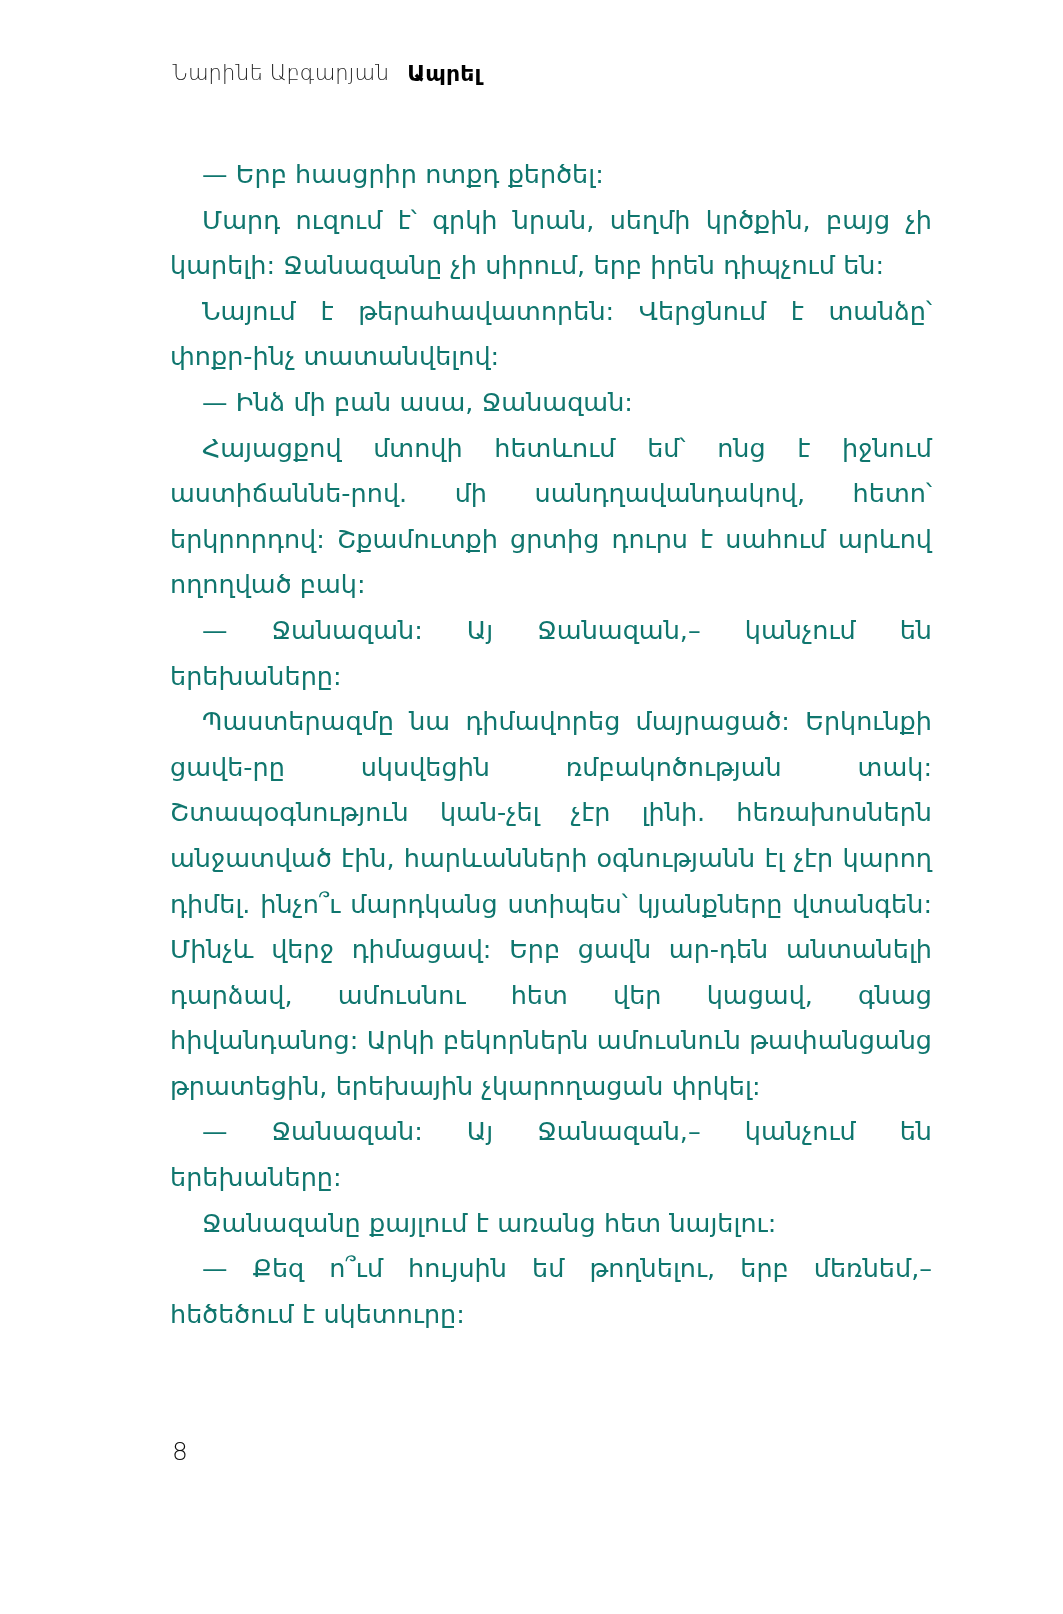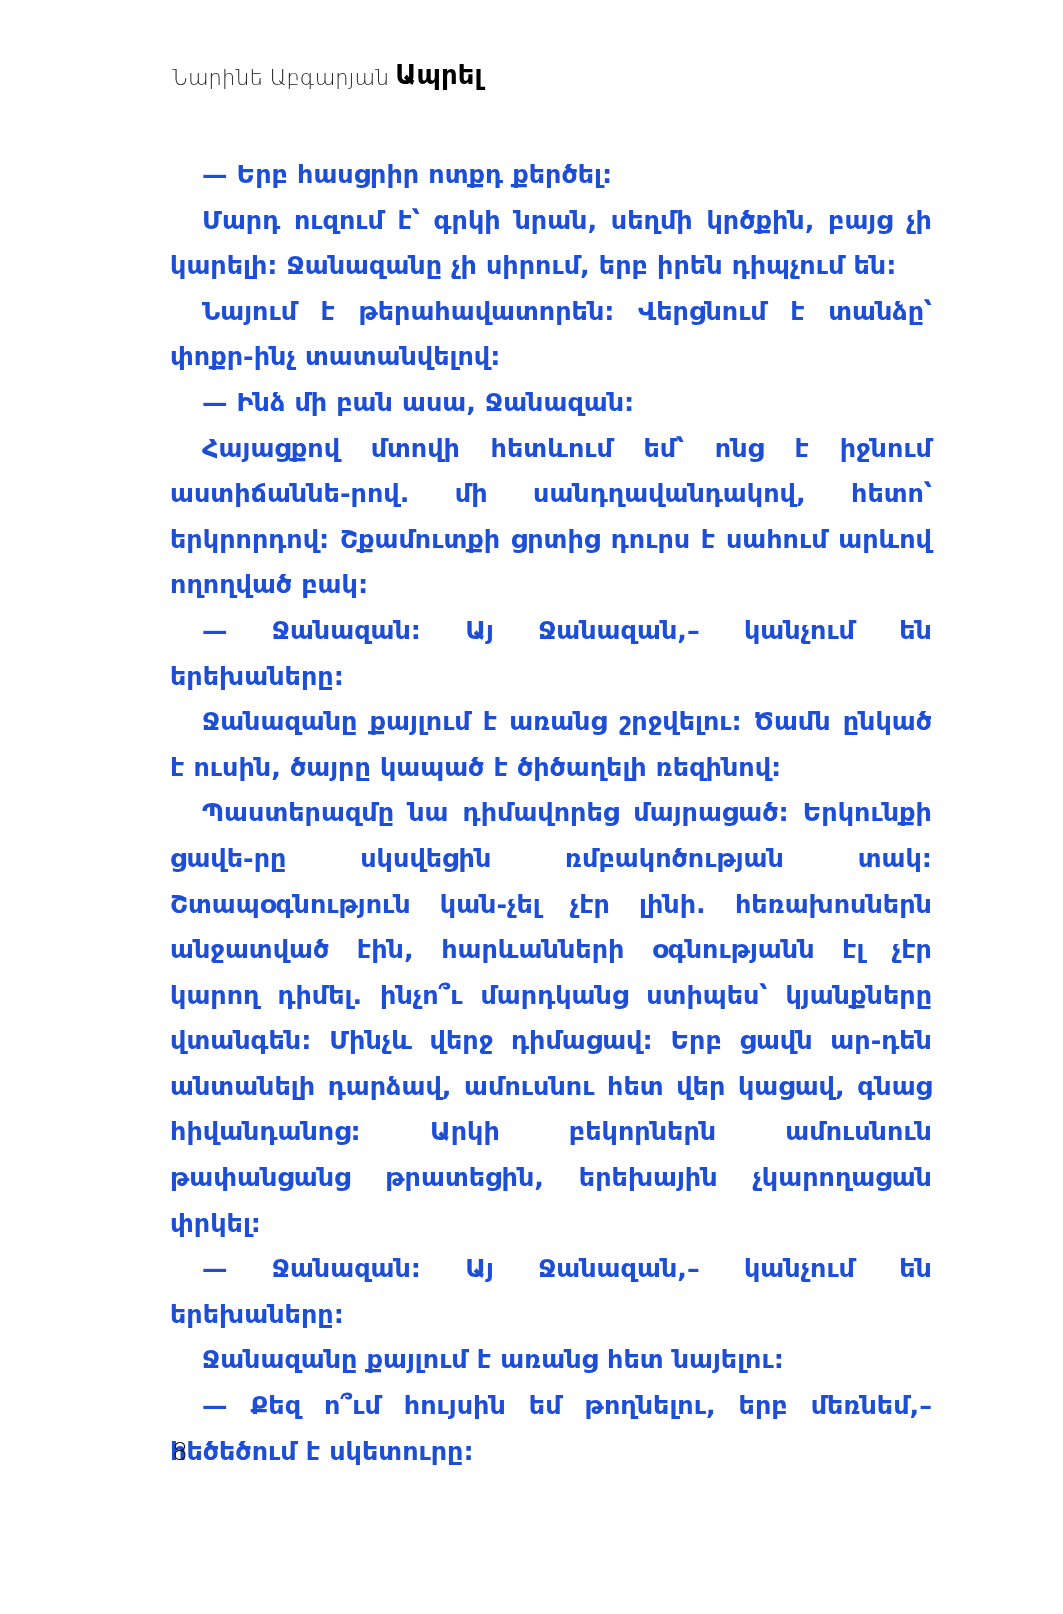--- a/index.html
+++ b/index.html
@@ -21,56 +21,56 @@
   }
 
   
   .running-head {
     position: absolute;
     left: 172px;
     top: 56px;
     width: 760px;
     height: 34px;
     display: flex;
-    align-items: flex-end;
-    gap: 6px;
+    align-items: center;
+    gap: 18px;
     white-space: nowrap;
   }
 
   .running-head .author {
     font-size: 21px;
     font-weight: 300;
     letter-spacing: 0.1px;
     color: #1a1a1a;
   }
 
   .running-head .booktitle {
-    font-size: 26px;
+    font-size: 22px;
     font-weight: 700;
     letter-spacing: 0.1px;
     color: #000000;
   }
 
   
   .textblock {
     position: absolute;
     left: 170px;
     top: 152px;
     width: 762px;
   }
 
   .para {
     margin: 0;
     font-size: 25.5px;
     line-height: 45.6px;
     text-align: justify;
     text-align-last: left;
     text-indent: 32px;
-    font-weight: 700;
-    color: #1d4ed8;
+    font-weight: 400;
+    color: #0f766e;
     word-spacing: 0.2px;
     hyphens: manual;
   }
 
   
   .folio {
     position: absolute;
     left: 172px;
     top: 1437px;
     font-size: 25px;
@@ -89,21 +89,20 @@
     <span class="booktitle">Ապրել</span>
   </div>
 
   <div class="textblock">
     <p class="para">— Երբ հասցրիր ոտքդ քերծել:</p>
     <p class="para">Մարդ ուզում է՝ գրկի նրան, սեղմի կրծքին, բայց չի կարելի: Ջանազանը չի սիրում, երբ իրեն դիպչում են:</p>
     <p class="para">Նայում է թերահավատորեն: Վերցնում է տանձը՝ փոքր-ինչ տատանվելով:</p>
     <p class="para">— Ինձ մի բան ասա, Ջանազան:</p>
     <p class="para">Հայացքով մտովի հետևում եմ՝ ոնց է իջնում աստիճաննե-րով. մի սանդղավանդակով, հետո՝ երկրորդով: Շքամուտքի ցրտից դուրս է սահում արևով ողողված բակ:</p>
     <p class="para">— Ջանազան: Այ Ջանազան,– կանչում են երեխաները:</p>
-    <p class="para">Ջանազանը քայլում է առանց շրջվելու: Ծամն ընկած է ուսին, ծայրը կապած է ծիծաղելի ռեզինով:</p>
     <p class="para">Պաստերազմը նա դիմավորեց մայրացած: Երկունքի ցավե-րը սկսվեցին ռմբակոծության տակ: Շտապօգնություն կան-չել չէր լինի. հեռախոսներն անջատված էին, հարևանների օգնությանն էլ չէր կարող դիմել. ինչո՞ւ մարդկանց ստիպես՝ կյանքները վտանգեն: Մինչև վերջ դիմացավ: Երբ ցավն ար-դեն անտանելի դարձավ, ամուսնու հետ վեր կացավ, գնաց հիվանդանոց: Արկի բեկորներն ամուսնուն թափանցանց թրատեցին, երեխային չկարողացան փրկել:</p>
     <p class="para">— Ջանազան: Այ Ջանազան,– կանչում են երեխաները:</p>
     <p class="para">Ջանազանը քայլում է առանց հետ նայելու:</p>
     <p class="para">— Քեզ ո՞ւմ հույսին եմ թողնելու, երբ մեռնեմ,– հեծեծում է սկետուրը:</p>
   </div>
 
   <div class="folio">8</div>
 
 </div>
 

